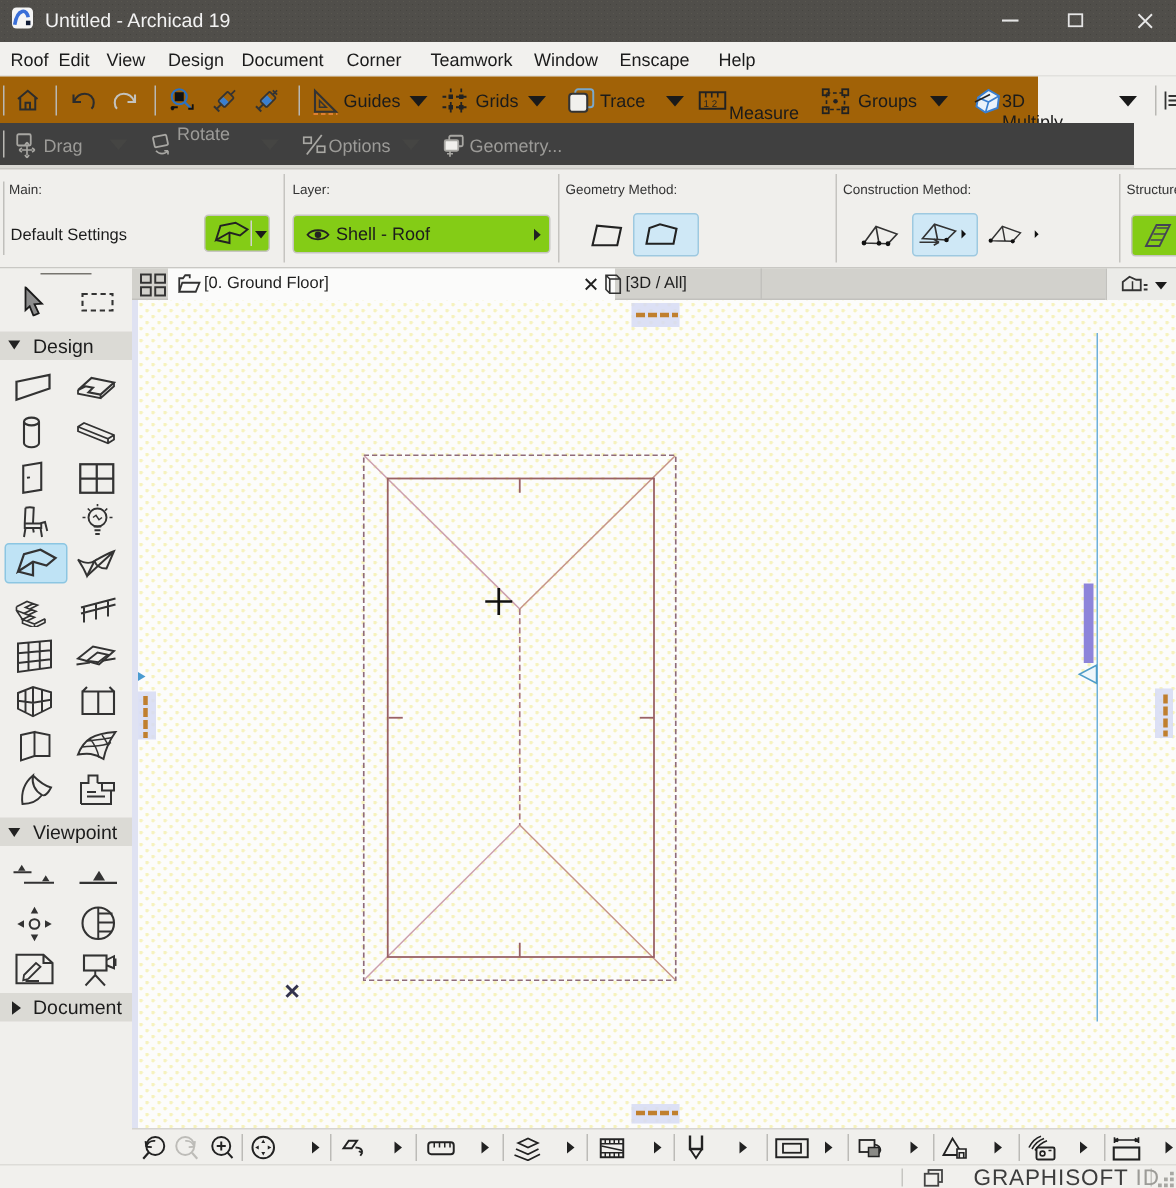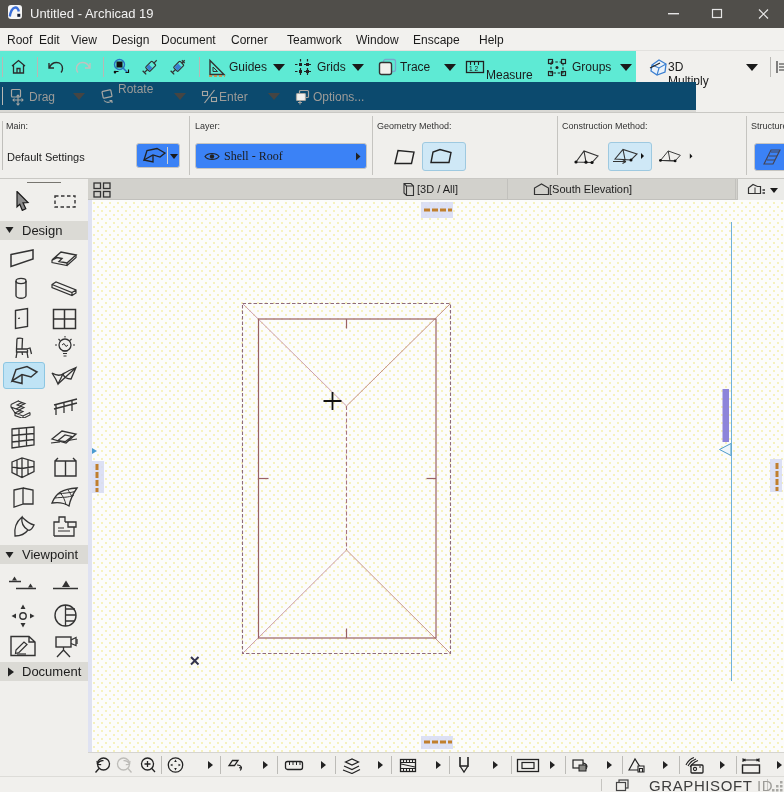--- a/index.html
+++ b/index.html
@@ -15,33 +15,33 @@
     background-size:4px 4px, 4px 4px; background-position:0 0, 2px 2px; }
   #titlebar .logo { position:absolute; left:8px; top:5px; width:14px; height:14px; background:#f5f5f5; border-radius:3px; }
   #titlebar .title { position:absolute; left:30px; top:6px; font-size:13px; color:#f2f2f2; }
   .winbtn { position:absolute; top:0; width:46px; height:28px; color:#e5e5e5; }
 
   
   #menubar { left:0; top:28px; width:784px; height:23px; background:#f2f1ee; border-bottom:1px solid #e2e1de; }
   #menubar span { position:absolute; top:5px; font-size:12px; color:#1b1b1b; }
 
   
-  #toolbar1 { left:0; top:51px; width:636px; height:31px; background:#5eead4; }
-  #toolbar2 { left:0; top:82px; width:696px; height:30px; background:#0c4a6e; border-bottom:2px solid #d9d8d4; }
+  #toolbar1 { left:0; top:51px; width:692px; height:31px; background:#a16207; }
+  #toolbar2 { left:0; top:82px; width:756px; height:30px; background:#404040; border-bottom:2px solid #d9d8d4; }
   .tsep { position:absolute; width:1px; background:#b9b8b4; }
   .tlabel { position:absolute; font-size:12px; color:#1b1b1b; }
   .glabel { position:absolute; font-size:12px; color:#9c9b98; }
   .darr { position:absolute; width:0; height:0; border-left:6px solid transparent; border-right:6px solid transparent; border-top:7px solid #1a1a1a; }
   .garr { position:absolute; width:0; height:0; border-left:6px solid transparent; border-right:6px solid transparent; border-top:7px solid #454543; }
 
   
   #infobox { left:0; top:112px; width:784px; height:67px; background:#f0efec; border-top:1px solid #c9c8c4; border-bottom:1px solid #c9c8c4; }
   .ilabel { position:absolute; top:8px; font-size:9px; color:#333; }
   .isep { position:absolute; top:3px; bottom:3px; width:1px; background:#c5c4c0; }
-  .ibtn { position:absolute; background:#3b82f6; border:1px solid #c6c5c1; border-radius:3px;font-family:Liberation Serif, serif; }
+  .ibtn { position:absolute; background:#84cc16; border:1px solid #c6c5c1; border-radius:3px; }
   .ihl { position:absolute; background:#cfe8f6; border:1px solid #9ec9e0; border-radius:3px; }
 
   
   #tabbar { left:88px; top:179px; width:696px; height:21px; background:#d2d1cc; border-bottom:1px solid #c2c1bd; }
   #activetab { position:absolute; left:24px; top:0; width:298px; height:21px; background:#fbfbfa; }
   .tabtxt { position:absolute; top:4px; font-size:11px; color:#1e1e1e; }
 
   
   #toolbox { left:0; top:179px; width:88px; height:597px; background:#f0efec; }
   .secthead { position:absolute; left:0; width:88px; height:19px; background:#dbdad5; font-size:13px; color:#1c1c1c; padding-left:22px; line-height:19px; }
@@ -217,29 +217,29 @@
       <path d="M5 12.5 C7 15 11 15 13 12.5 M13 12.5 L13 15 M13 12.5 L10.5 12.5" fill="none" stroke="#a8a7a3" stroke-width="1.1"></path>
     </svg>
   <span class="glabel" style="left:118px;top:0">Rotate</span>
   <div class="garr" style="left:174px;top:11px"></div>
 
   <svg style="position:absolute;left:201px;top:6px" width="17" height="17" viewBox="0 0 17 17">
       <path d="M13.5 2 L3.5 15" stroke="#a8a7a3" stroke-width="1.2"></path>
       <rect x="1.5" y="3.5" width="5" height="4" fill="none" stroke="#a8a7a3" stroke-width="1.1"></rect>
       <rect x="10.5" y="9.5" width="5" height="4" fill="none" stroke="#a8a7a3" stroke-width="1.1"></rect>
     </svg>
-  <span class="glabel" style="left:219px;top:8px">Enter</span>
+  <span class="glabel" style="left:219px;top:8px">Options</span>
   <div class="garr" style="left:268px;top:11px"></div>
 
   <svg style="position:absolute;left:294px;top:6px" width="17" height="17" viewBox="0 0 17 17">
       <rect x="5.5" y="2.5" width="9" height="7" rx="1" fill="none" stroke="#a8a7a3" stroke-width="1.2"></rect>
       <rect x="2.5" y="5.5" width="9" height="7" rx="1" fill="#f1f0ed" stroke="#a8a7a3" stroke-width="1.2"></rect>
       <path d="M4 14.5 H8 M6 12.5 V16.5" stroke="#a8a7a3" stroke-width="1.1"></path>
     </svg>
-  <span class="glabel" style="left:313px;top:8px">Options...</span>
+  <span class="glabel" style="left:313px;top:8px">Geometry...</span>
 </div>
 
 <div class="abs tex" id="infobox">
   <div style="position:absolute;left:2px;top:8px;bottom:8px;width:1px;background:#c0bfbb"></div>
   <span class="ilabel" style="left:6px">Main:</span>
   <span style="position:absolute;left:7px;top:38px;font-size:11px;color:#1c1c1c">Default Settings</span>
 
   <div class="ibtn" style="left:136px;top:30px;width:44px;height:25px">
     <svg style="position:absolute;left:3px;top:3px" width="29" height="18" viewBox="0 0 29 18">
         <path d="M4 13 L7 3.5 L17 1.5 L25 6 L20 10 L13 8 Z" fill="none" stroke="#222" stroke-width="1.3"></path>
@@ -306,31 +306,34 @@
 </div>
 
 <div class="abs" id="tabbar">
 
   <svg style="position:absolute;left:5px;top:3px" width="18" height="16" viewBox="0 0 18 16">
       <rect x="1" y="1" width="6.5" height="5.5" fill="none" stroke="#333" stroke-width="1.3"></rect>
       <rect x="10.5" y="1" width="6.5" height="5.5" fill="none" stroke="#333" stroke-width="1.3"></rect>
       <rect x="1" y="9.5" width="6.5" height="5.5" fill="none" stroke="#333" stroke-width="1.3"></rect>
       <rect x="10.5" y="9.5" width="6.5" height="5.5" fill="none" stroke="#333" stroke-width="1.3"></rect>
     </svg>
+  <div id="activetab">
+    <svg style="position:absolute;left:6px;top:3px" width="16" height="14" viewBox="0 0 16 14">
+        <path d="M1.5 12.5 V3.5 L4 3.5 L5.5 1.5 L8.5 1.5 L8.5 3.5 M1.5 12.5 L3.5 6.5 L15 6.5 L12.5 12.5 Z" fill="none" stroke="#333" stroke-width="1.2"></path>
+      </svg>
+    <span class="tabtxt" style="left:24px">[0. Ground Floor]</span>
+    <svg style="position:absolute;left:277px;top:6px" width="10" height="9" viewBox="0 0 10 9">
+        <path d="M1.5 1 L8.5 8 M8.5 1 L1.5 8" stroke="#222" stroke-width="1.3"></path>
+      </svg>
+  </div>
   <div style="position:absolute;left:308px;top:0;width:112px;height:21px;border-right:1px solid #c2c1bd">
     <svg style="position:absolute;left:4px;top:3px" width="15" height="15" viewBox="0 0 15 15">
         <path d="M4 1.5 L11 1.5 L13.5 4 L13.5 13.5 L6.5 13.5 L4 11 Z M4 1.5 L6.5 4 L6.5 13.5 M6.5 4 L13.5 4" fill="none" stroke="#333" stroke-width="1.1"></path>
       </svg>
     <span class="tabtxt" style="left:21px">[3D / All]</span>
-  </div>
-  <div style="position:absolute;left:437px;top:0;width:211px;height:21px;border-right:1px solid #c2c1bd">
-    <svg style="position:absolute;left:8px;top:4px" width="17" height="13" viewBox="0 0 17 13">
-        <path d="M1.5 11.5 V5 L8.5 1 L15.5 5 V11.5 Z" fill="none" stroke="#333" stroke-width="1.2"></path>
-      </svg>
-    <span class="tabtxt" style="left:24px">[South Elevation]</span>
   </div>
   <div style="position:absolute;left:649px;top:0;width:47px;height:21px;background:#ebebe8;border-left:1px solid #c2c1bd">
     <svg style="position:absolute;left:9px;top:3px" width="22" height="14" viewBox="0 0 22 14">
         <path d="M1.5 11.5 V6 L6 2.5 L10.5 4.5 L13.5 4.5 L13.5 11.5 Z" fill="none" stroke="#333" stroke-width="1.2"></path>
         <path d="M8 11.5 V5.5" stroke="#333" stroke-width="1"></path>
         <path d="M15.5 8 H18 M15.5 11 H18" stroke="#333" stroke-width="1.3"></path>
       </svg>
     <div style="position:absolute;right:6px;top:9px;width:0;height:0;border-left:4px solid transparent;border-right:4px solid transparent;border-top:5px solid #1a1a1a"></div>
   </div>
 </div>

